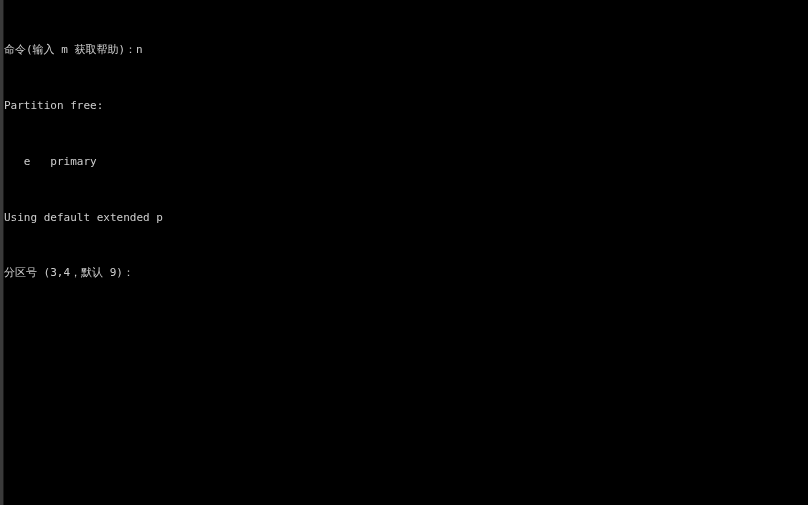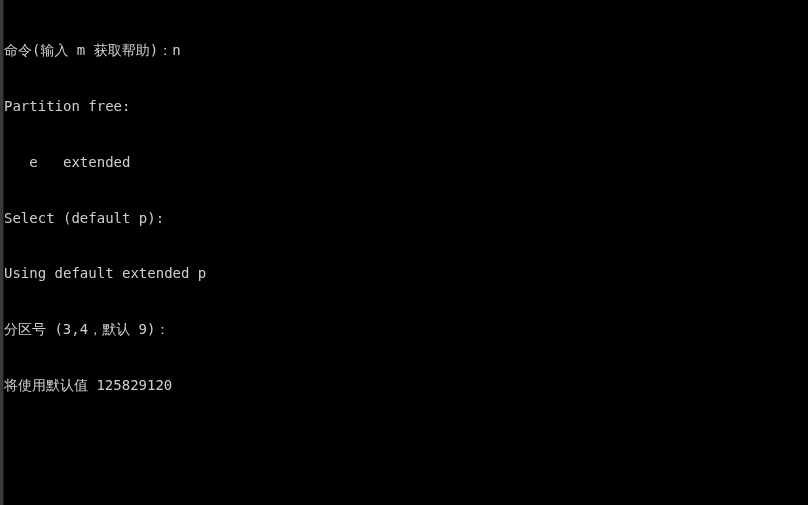--- a/index.html
+++ b/index.html
@@ -31,46 +31,44 @@
     background: #3a3a3a;
     border-right: 1px solid #1a1a1a;
   }
   #screen {
     position: absolute;
     left: 4px;
     top: 4px;
     right: 0;
     bottom: 0;
     white-space: pre;
-    font-size: 14px;
+    font-size: 11px;
     line-height: 18.6px;
     letter-spacing: 0px;
     color: #cfcfcf;
     font-family: "DejaVu Sans Mono", "Liberation Mono", monospace;
   }
   .line {
     display: block;
     height: 18.6px;
     white-space: pre;
     font-variant-ligatures: none;
   }
 </style>
 </head>
 <body>
 
 <div id="terminal">
   <div id="left-edge"></div>
   <div id="screen">
     <span class="line">命令(输入 m 获取帮助)：n</span>
     <span class="line">Partition free:</span>
-    <span class="line">   e   extended</span>
-    <span class="line">Select (default p):</span>
+    <span class="line">   e   primary</span>
     <span class="line">Using default extended p</span>
     <span class="line">分区号 (3,4，默认 9)：</span>
-    <span class="line">将使用默认值 125829120</span>
     
     
     
     
     
     
     
     
     
     

